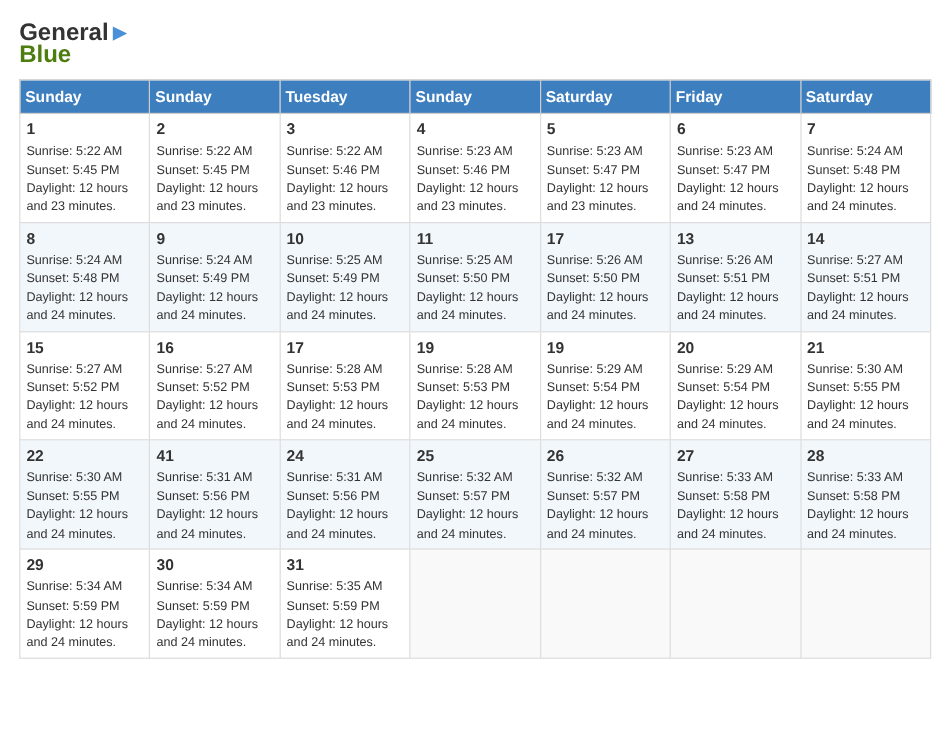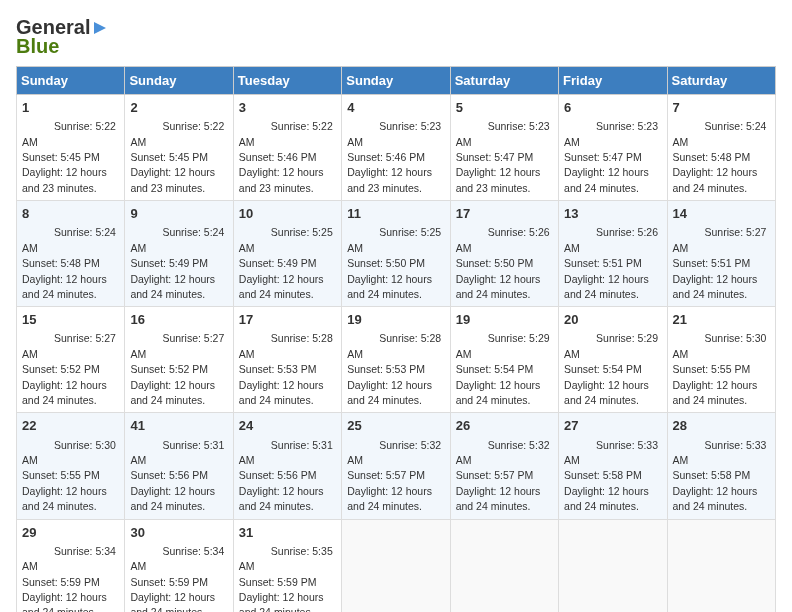--- a/index.html
+++ b/index.html
@@ -69,21 +69,20 @@
     .day-number {
       font-size: 13px;
       font-weight: bold;
       display: block;
       margin-bottom: 2px;
     }
     .day-info {
       font-size: 10.5px;
       color: #333;
       line-height: 1.45;
-      margin-left: 32px;
     }
     .empty-cell {
       background: #f9f9f9 !important;
     }
   </style>
 </head>
 <body>
 
 <div class="header-area">
   <div class="logo">

